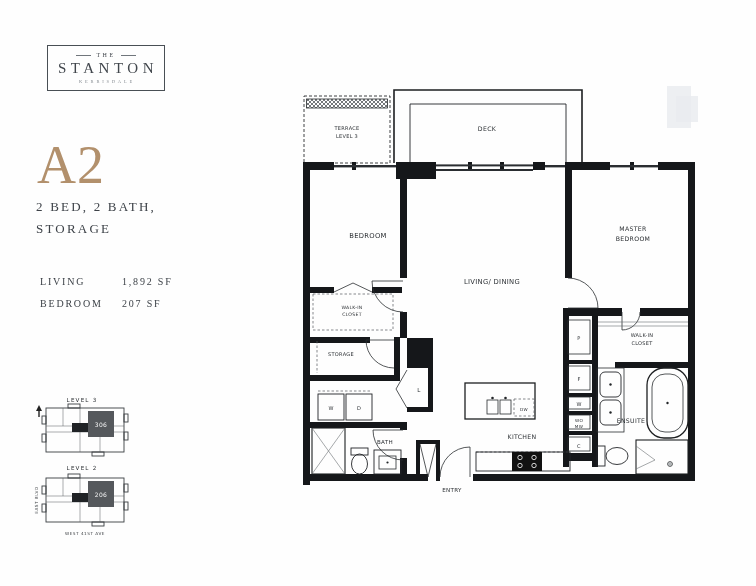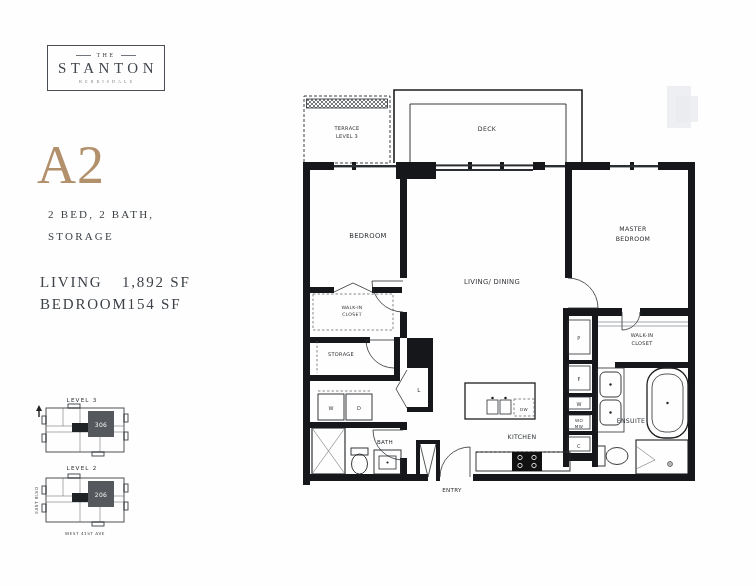--- a/index.html
+++ b/index.html
@@ -6,22 +6,22 @@
   .page{position:relative;width:756px;height:586px;background:#fefefe;overflow:hidden;
         font-family:"Liberation Serif",serif;color:#3d4248;}
   
   .logo{position:absolute;left:47px;top:45px;width:116px;height:44px;border:1px solid #494f55;
         display:flex;flex-direction:column;align-items:center;justify-content:center;gap:2px;color:#41464c;}
   .logo-the{display:flex;align-items:center;gap:5px;font-size:6px;letter-spacing:2.5px;}
   .logo-the .rule{width:15px;border-top:1px solid #70767c;height:0;}
   .logo-name{font-size:15px;letter-spacing:4.5px;margin-left:4px;}
   .logo-loc{font-size:4.5px;letter-spacing:2.8px;color:#878d93;margin-left:2px;}
   .unit-code{position:absolute;left:37px;top:134px;font-size:54px;line-height:1.15;color:#b2906c;letter-spacing:1px;}
-  .unit-specs{position:absolute;left:48px;top:196px;font-size:11px;letter-spacing:2.2px;line-height:22px;margin-top:7px;}
-  .areas{position:absolute;left:40px;top:271px;font-size:15px;letter-spacing:1.8px;line-height:22px;}
+  .unit-specs{position:absolute;left:36px;top:196px;font-size:13px;letter-spacing:2.2px;line-height:22px;}
+  .areas{position:absolute;left:40px;top:271px;font-size:10px;letter-spacing:1.8px;line-height:22px;}
   .areas .row{display:flex;}
   .areas .lbl{min-width:82px;}
   
   svg.plan{position:absolute;left:0;top:0;}
   svg text{font-family:"DejaVu Sans",sans-serif;fill:#2c3034;letter-spacing:.3px;}
   .t4{font-size:4.2px;}
   .t45{font-size:4.6px;}
   .t5{font-size:5px;}
   .t55{font-size:5.6px;}
   .t6{font-size:6.2px;}
@@ -62,21 +62,21 @@
     <div>2 BED, 2 BATH,</div>
     <div>STORAGE</div>
   </div>
   <div class="areas">
     <div class="row">
       <span class="lbl">LIVING</span>
       <span>1,892 SF</span>
     </div>
     <div class="row">
       <span class="lbl">BEDROOM</span>
-      <span>154 SF</span>
+      <span>207 SF</span>
     </div>
   </div>
 
   <svg class="plan" width="756" height="586" viewBox="0 0 756 586">
     <defs>
       <pattern id="xhatch" width="4" height="4" patternUnits="userSpaceOnUse">
         <path d="M0 4 L4 0 M0 0 L4 4" stroke="#3a3e42" stroke-width="0.7"></path>
       </pattern>
       <g id="fp">
         <rect x="16" y="12" width="78" height="44" class="kln"></rect>

